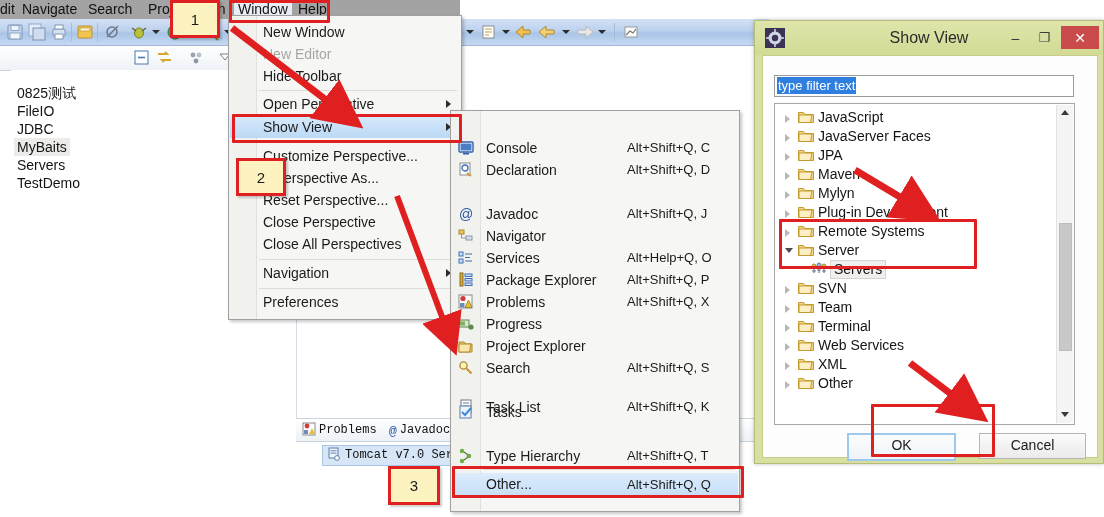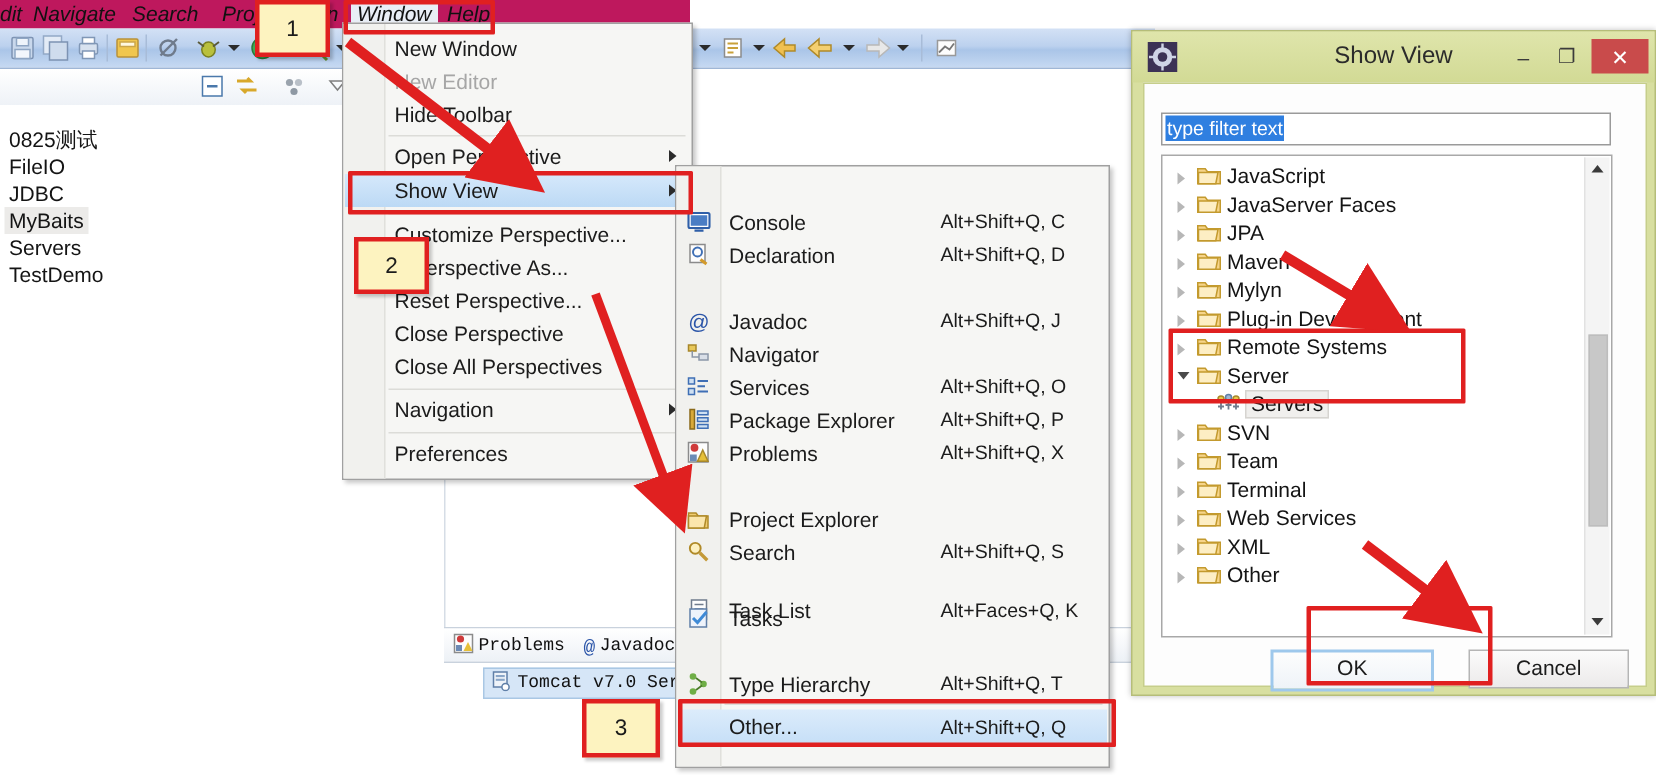--- a/index.html
+++ b/index.html
@@ -8,40 +8,40 @@
     background:#ffffff;
     font-family:"Liberation Sans", sans-serif;
     font-size:13px;color:#1b1b1b;
     -webkit-font-smoothing:antialiased;
   }
 
   
   #ide-root{position:absolute;left:0;top:0;width:1104px;height:517px;background:#ffffff;}
 
   
-  .menubar{position:absolute;left:0;top:0;width:460px;height:19px;background:#be185d;font-style:italic;}
+  .menubar{position:absolute;left:0;top:0;width:460px;height:19px;background:#a3a3a3;}
   .menubar .mi{position:absolute;top:0;height:19px;line-height:19px;font-size:14px;color:#111;white-space:nowrap;}
 
   
   .toolbar{position:absolute;left:0;top:19px;width:770px;height:26px;
      background:linear-gradient(to bottom,#d3e1f5 0%,#bcd1ee 45%,#aac5e8 55%,#c6d9f2 100%);
      border-bottom:1px solid #9fb6d6;}
   .toolbar .sep{position:absolute;top:4px;width:1px;height:18px;background:#a8bcd8;}
   .tb-ico{position:absolute;top:4px;width:18px;height:18px;}
   .tb-arrow{position:absolute;top:11px;width:0;height:0;border-left:4px solid transparent;border-right:4px solid transparent;border-top:4px solid #2b2b2b;}
 
   
   .pe-tabrow{position:absolute;left:0;top:46px;width:295px;height:24px;
      background:linear-gradient(to bottom,#ffffff,#eef2f7);border-bottom:1px solid #c9d2dd;}
   .pe-tab{position:absolute;left:0;top:0;height:23px;line-height:23px;padding:0 6px 0 4px;
      background:#ffffff;border:1px solid #c9d2dd;border-bottom:none;
      font-family:"Liberation Mono", monospace;font-size:12px;color:#111;white-space:nowrap;}
   .pe-x{display:inline-block;margin-left:6px;color:#4a6c9b;font-size:12px;}
   .pe-tools{position:absolute;top:49px;}
-  .pe-body{position:absolute;left:0;top:70px;width:295px;height:330px;background:#ffffff;padding-left:17px;}
+  .pe-body{position:absolute;left:11px;top:70px;width:295px;height:330px;background:#ffffff;padding-left:17px;}
   .pe-item{position:absolute;left:6px;height:18px;line-height:18px;font-size:14px;color:#141414;white-space:nowrap;}
   .pe-item.sel{background:#ecebe9;padding:0 3px;left:3px;}
 
   
   .editor-area{position:absolute;left:296px;top:46px;width:460px;height:372px;background:#ffffff;border-left:1px solid #d6dde6;}
 
   
   .bottom-view{position:absolute;left:296px;top:418px;width:460px;height:99px;background:#ffffff;border-top:1px solid #c9d2dd;}
   .bv-tabrow{position:absolute;left:0;top:0;width:460px;height:22px;background:linear-gradient(to bottom,#ffffff,#edf1f6);border-bottom:1px solid #c9d2dd;}
   .bv-tab{position:absolute;top:1px;height:20px;line-height:20px;font-family:"Liberation Mono", monospace;font-size:12px;color:#111;white-space:nowrap;}
@@ -380,21 +380,21 @@
       <span class="key"></span>
       </div>
 
     <div class="sv-item" style="top:136px">
       <span class="ico"><svg width="16" height="16" viewBox="0 0 16 16">
             <rect x="1" y="2" width="4" height="4" fill="#cfe0f2" stroke="#3f6fb5"></rect>
             <rect x="1" y="9" width="4" height="4" fill="#cfe0f2" stroke="#3f6fb5"></rect>
             <path d="M7 4h7M7 11h7M7 7.5h5" stroke="#3f6fb5" stroke-width="1.2"></path>
           </svg></span>
       <span class="lbl">Services</span>
-      <span class="key">Alt+Shift+Q, O</span>
+      <span class="key">Alt+Help+Q, O</span>
       </div>
 
     <div class="sv-item" style="top:158px">
       <span class="ico"><svg width="16" height="16" viewBox="0 0 16 16">
             <rect x="2" y="1" width="3" height="13" fill="#d9a93a" stroke="#8a6a1a"></rect>
             <rect x="7" y="2" width="7" height="2.5" fill="#cfe0f2" stroke="#3f6fb5"></rect>
             <rect x="7" y="6.5" width="7" height="2.5" fill="#cfe0f2" stroke="#3f6fb5"></rect>
             <rect x="7" y="11" width="7" height="2.5" fill="#cfe0f2" stroke="#3f6fb5"></rect>
           </svg></span>
       <span class="lbl">Package Explorer</span>
@@ -405,20 +405,29 @@
       <span class="ico"><svg width="16" height="16" viewBox="0 0 16 16">
             <rect x="1" y="1" width="13" height="13" fill="#fdfdfd" stroke="#8b8b8b"></rect>
             <circle cx="5" cy="4.5" r="2.6" fill="#cf3b3b"></circle>
             <rect x="2" y="9" width="4.5" height="4.5" fill="#6d8bb5"></rect>
             <polygon points="10.5,6 14,13.5 7,13.5" fill="#e6c03a" stroke="#a8882a"></polygon>
           </svg></span>
       <span class="lbl">Problems</span>
       <span class="key">Alt+Shift+Q, X</span>
       </div>
 
+    <div class="sv-item" style="top:202px">
+      <span class="ico"><svg width="16" height="16" viewBox="0 0 16 16">
+            <rect x="1" y="4" width="10" height="7" fill="#d8e6d2" stroke="#5c8a4c"></rect>
+            <rect x="2" y="5.5" width="5" height="4" fill="#7ab05f"></rect>
+            <circle cx="13" cy="11" r="2.6" fill="#5c8a4c"></circle>
+          </svg></span>
+      <span class="lbl">Progress</span>
+      <span class="key"></span>
+      </div>
 
     <div class="sv-item" style="top:224px">
       <span class="ico"><svg width="16" height="16" viewBox="0 0 16 16">
             <path d="M1 4h5l1.5 2H14v8H1z" fill="#f0cd72" stroke="#b08a28"></path>
             <path d="M1 6h12l-1.5 8H1z" fill="#fbe6ac" stroke="#b08a28"></path>
           </svg></span>
       <span class="lbl">Project Explorer</span>
       <span class="key"></span>
       </div>
 
@@ -430,21 +439,21 @@
       <span class="lbl">Search</span>
       <span class="key">Alt+Shift+Q, S</span>
       </div>
 
     <div class="sv-item" style="top:285px">
       <span class="ico"><svg width="16" height="16" viewBox="0 0 16 16">
             <rect x="3" y="1" width="10" height="13" fill="#fdfdfd" stroke="#6f7b8c"></rect>
             <path d="M5 4h6M5 7h6M5 10h4" stroke="#6f7b8c" stroke-width="1.1"></path>
           </svg></span>
       <span class="lbl">Task List</span>
-      <span class="key">Alt+Faces+Q, K</span>
+      <span class="key">Alt+Shift+Q, K</span>
       </div>
 
     <div class="sv-item" style="top:290px">
       <span class="ico"><svg width="16" height="16" viewBox="0 0 16 16">
             <rect x="2" y="2" width="11" height="12" fill="#eef3fb" stroke="#5f7fa8"></rect>
             <path d="M4 8l3 3 6-7" stroke="#3f8ad6" stroke-width="2" fill="none"></path>
           </svg></span>
       <span class="lbl">Tasks</span>
       <span class="key"></span>
       </div>

